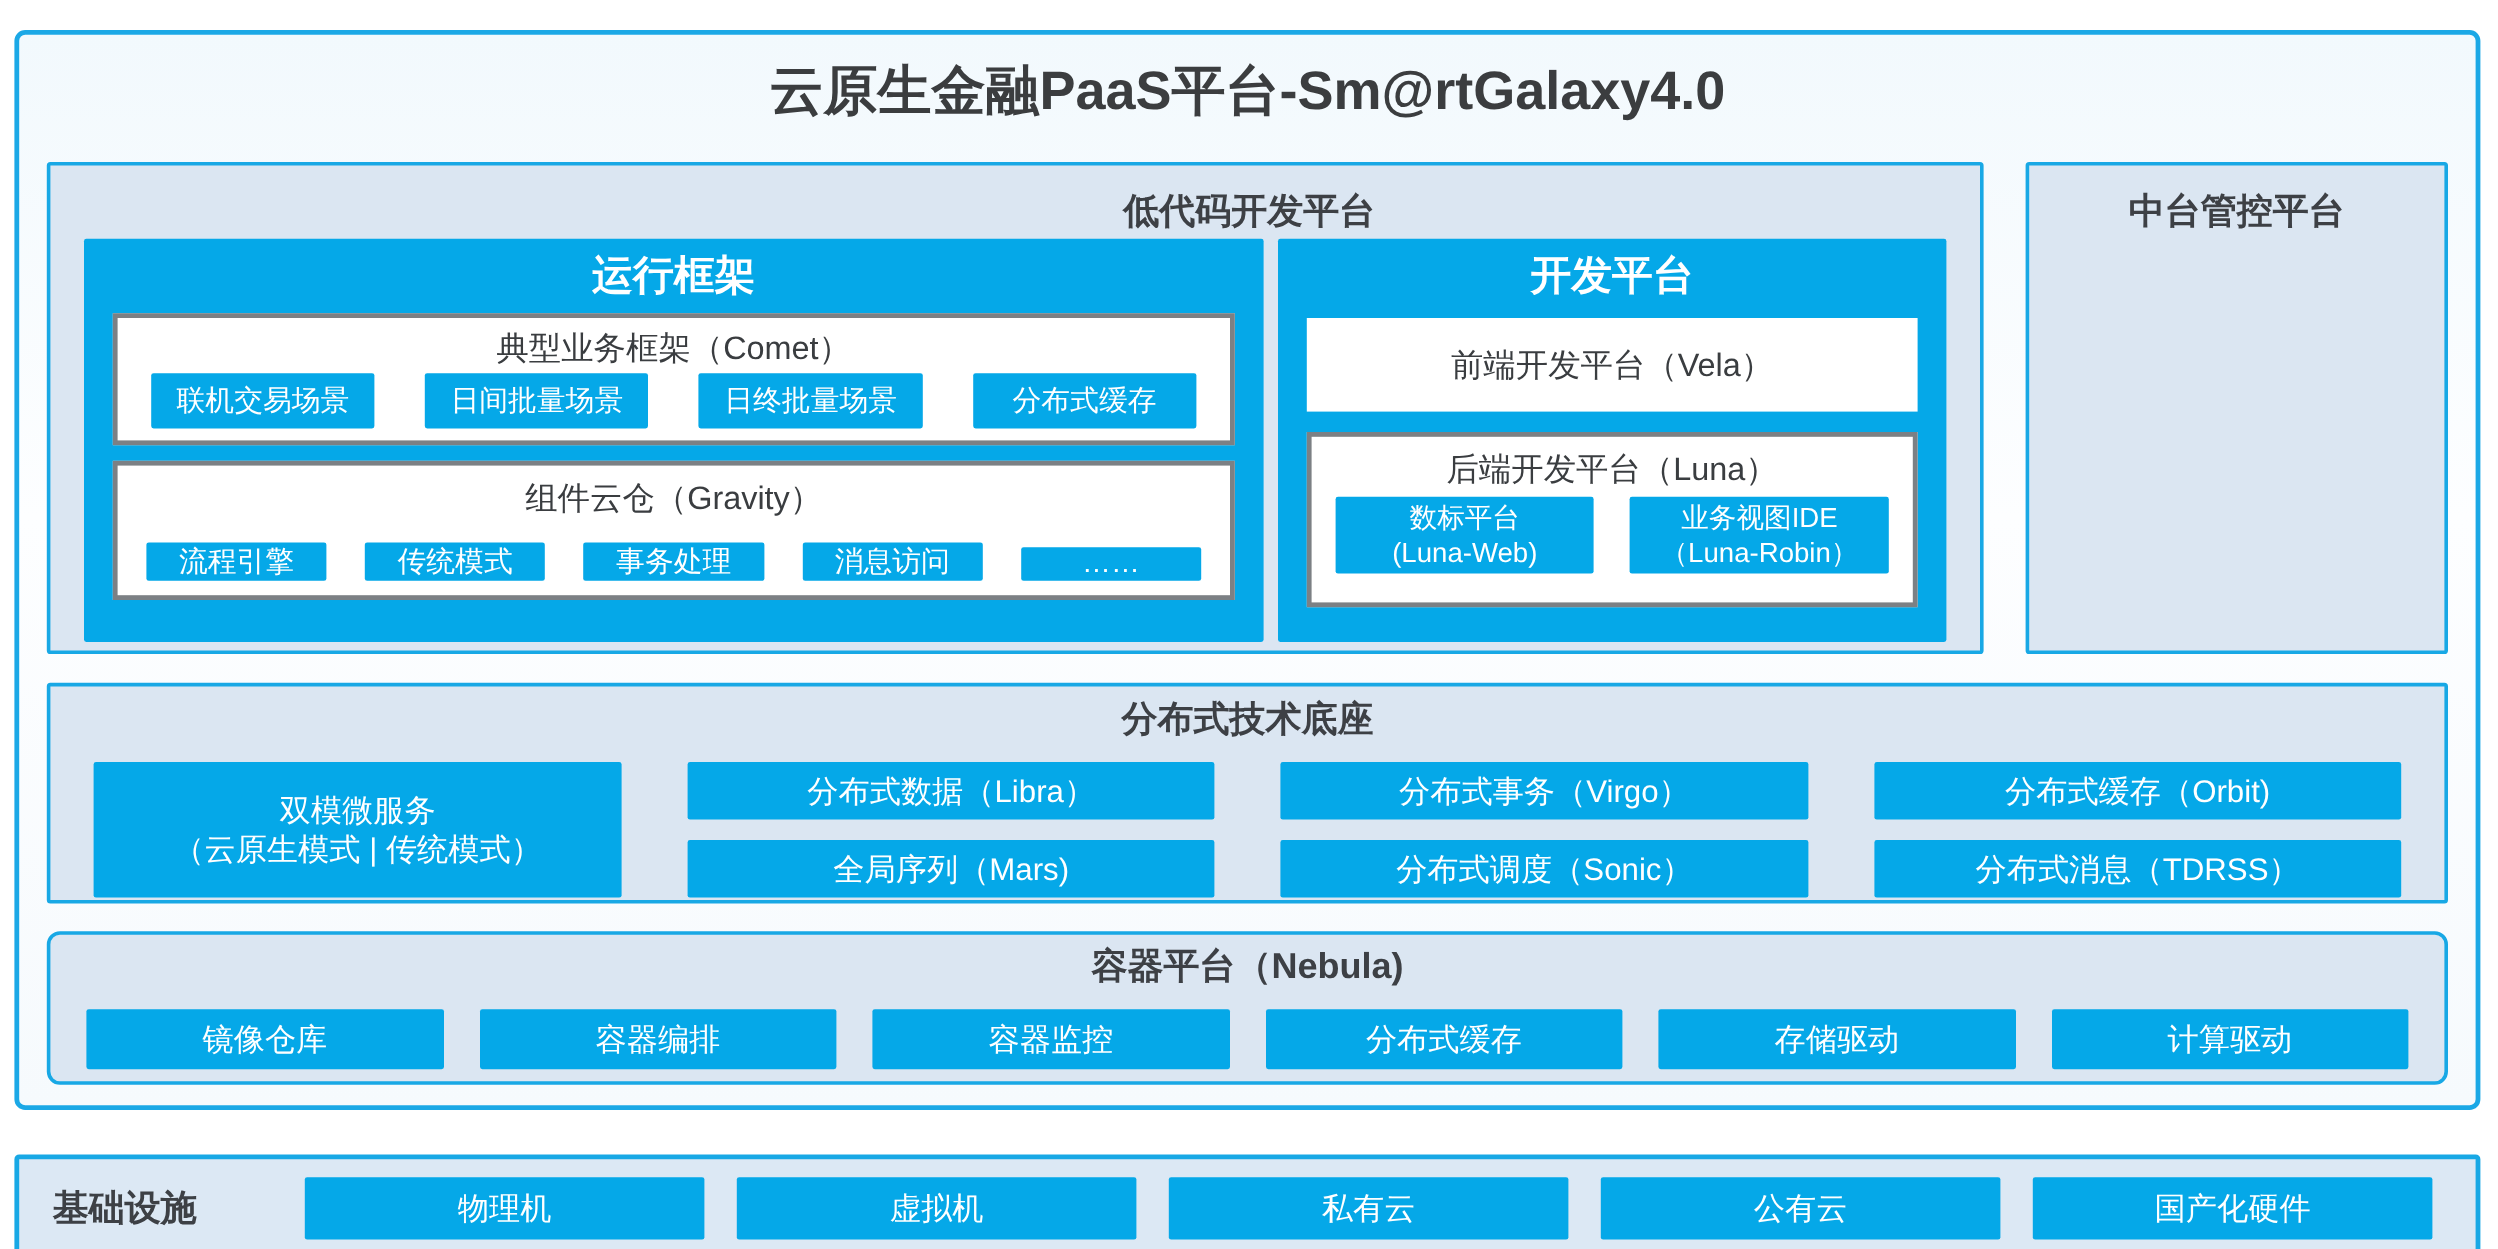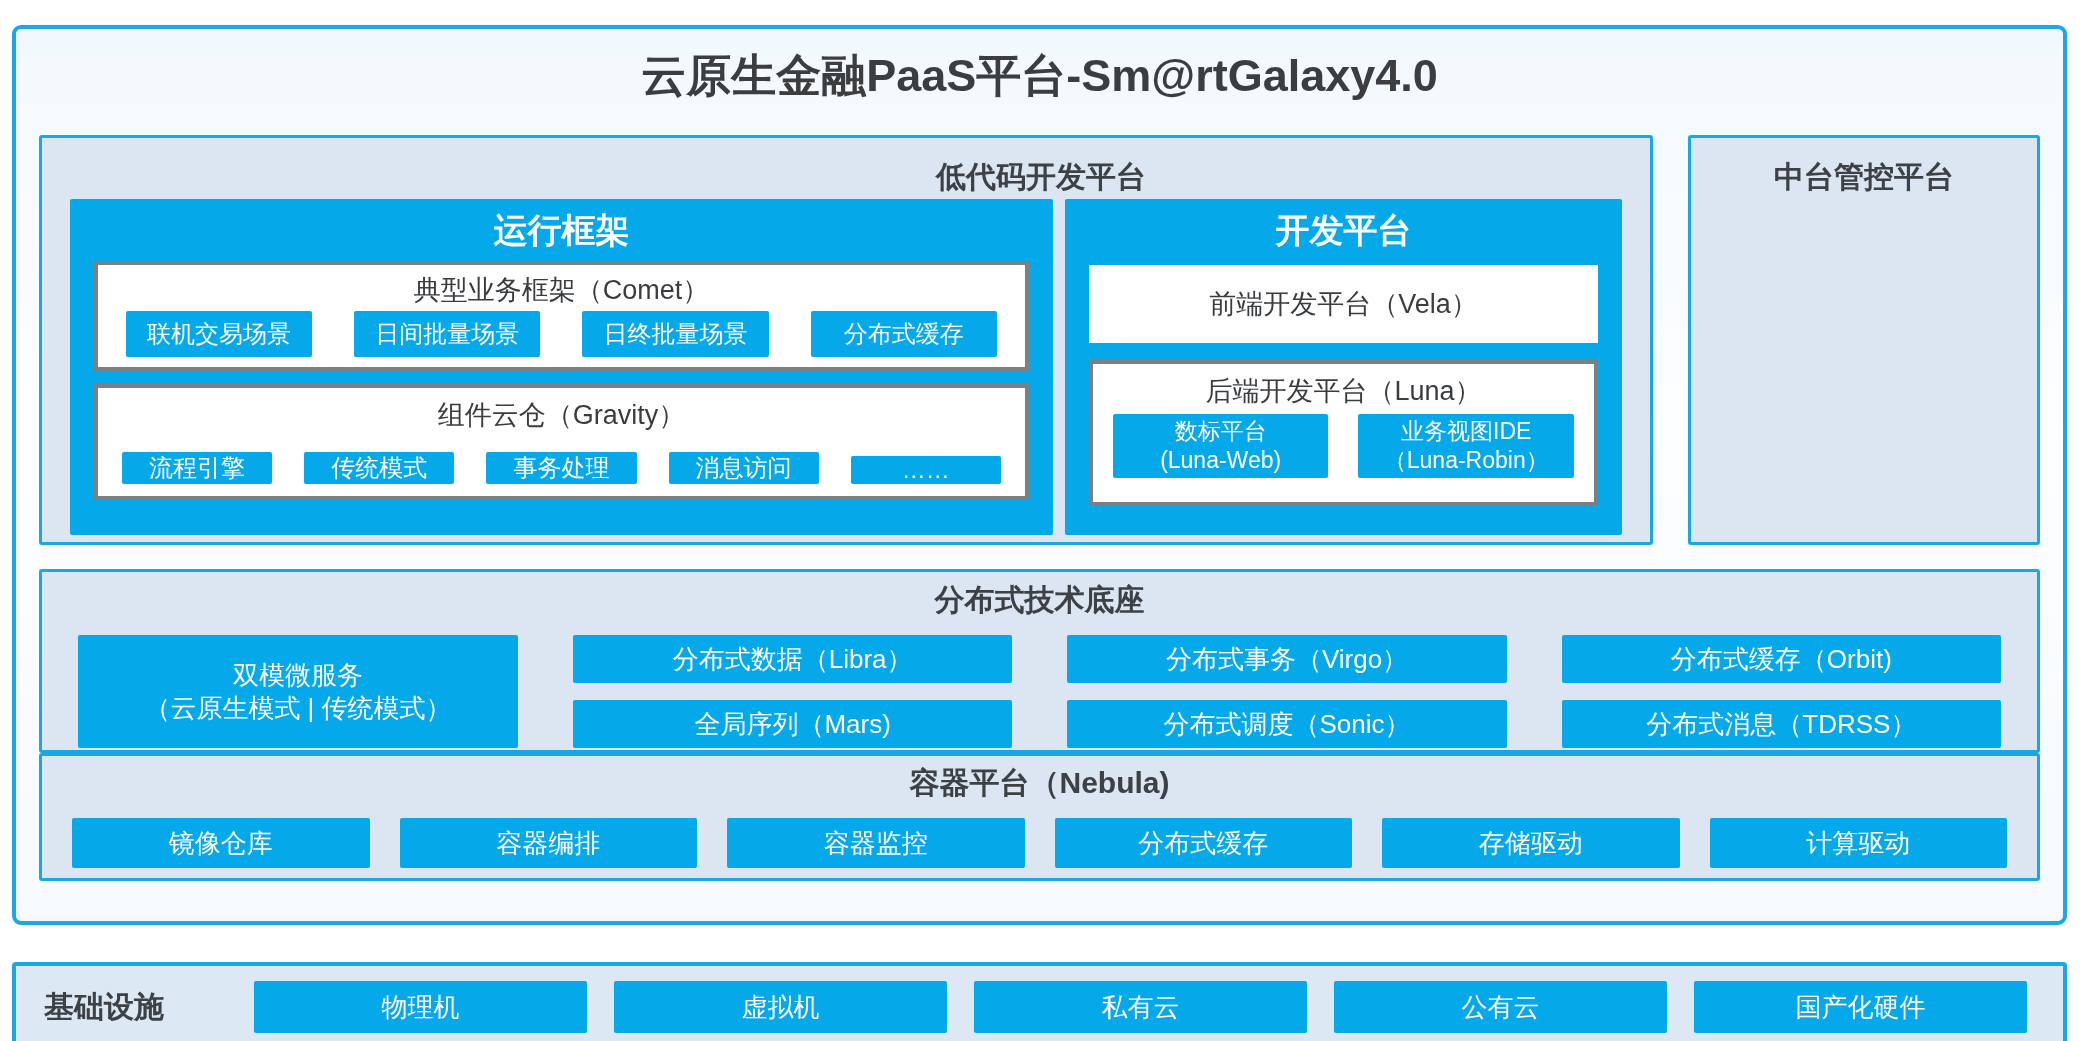--- a/index.html
+++ b/index.html
@@ -68,21 +68,21 @@
   .mid-buttons{flex:1;display:flex;flex-direction:column;justify-content:space-evenly;padding-bottom:14px;}
   .mid-button{height:66px;font-size:26px;}
   
   .dist{margin-top:24px;height:184px;box-sizing:border-box;display:flex;flex-direction:column;padding:0 36px;}
   .dist>.section-title{margin-top:6px;height:44px;line-height:44px;}
   .dist-body{margin-top:13px;height:113px;display:flex;gap:55px;}
   .dual-chip{width:440px;height:113px;}
   .dist-grid{flex:1;display:grid;grid-template-columns:repeat(3,1fr);column-gap:55px;row-gap:17px;}
   .dist-grid .chip{height:48px;font-size:26px;}
   
-  .containerp{height:128px;box-sizing:border-box;display:flex;flex-direction:column;padding:0 30px;}
+  .containerp{margin-top:23px;height:128px;box-sizing:border-box;display:flex;flex-direction:column;padding:0 30px;border-radius:11px;}
   .containerp>.section-title{margin-top:4px;height:46px;line-height:46px;}
   .containerp .chips-row{margin-top:12px;height:50px;gap:30px;}
   .containerp .chip{font-size:26px;}
   
   .infra-bar{
     position:absolute;left:12px;top:962px;width:2055px;height:90px;box-sizing:border-box;
     background:#dce8f4;border:4px solid #18a8e5;border-radius:4px;
     display:flex;align-items:center;padding:0 36px 0 28px;
   }
   .infra-label{width:150px;font-size:30px;font-weight:700;color:#3d4045;margin-right:60px;}

